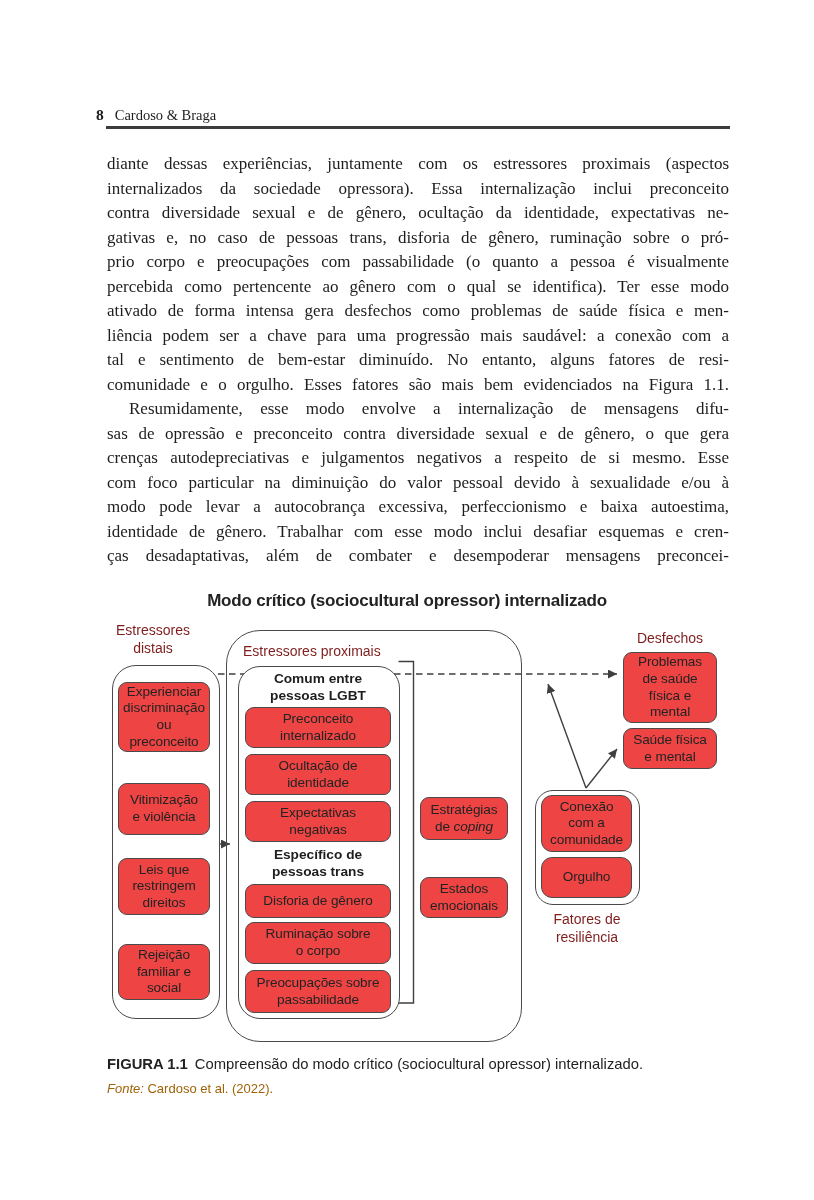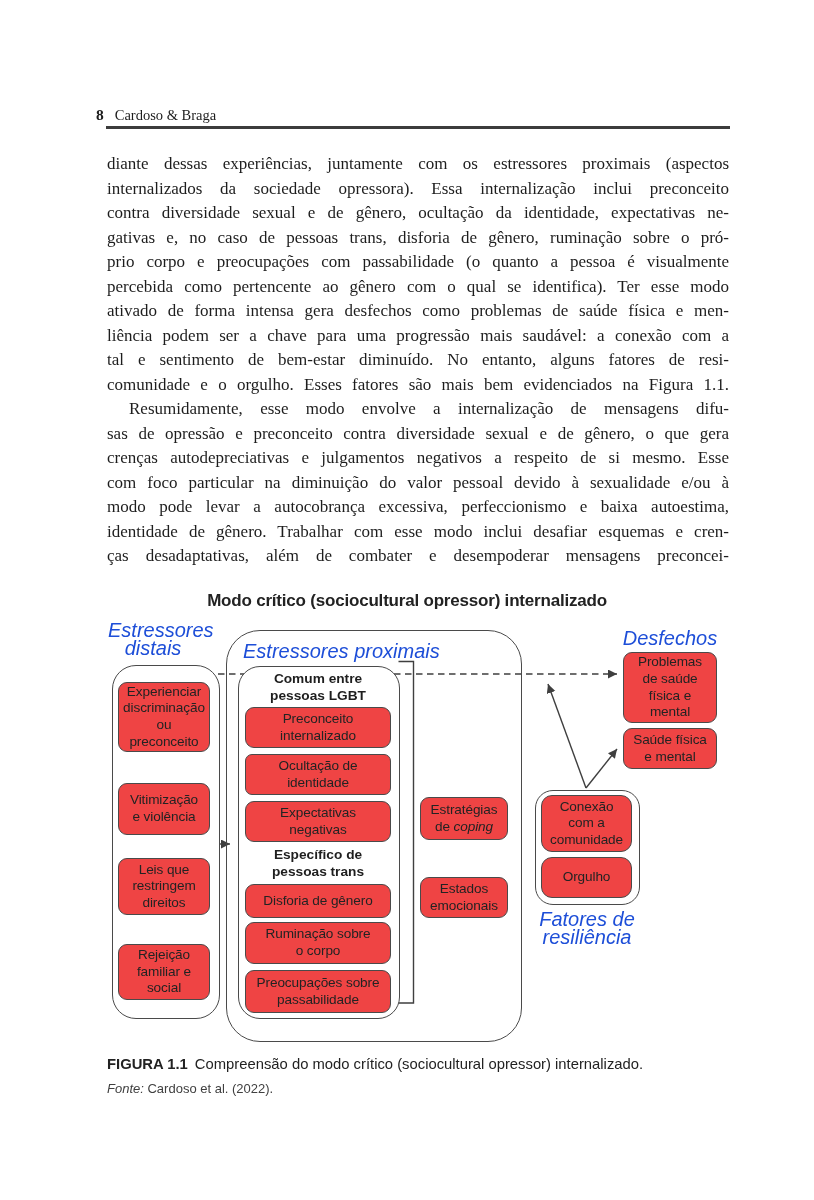--- a/index.html
+++ b/index.html
@@ -13,38 +13,38 @@
   .runninghead .pagenum { font-weight:bold; font-size:15.5px; margin-right:11px; }
   .headrule { position:absolute; left:106px; top:126px; width:624px; height:2.5px; background:#3c3c3c; }
   
   .bodytext { position:absolute; left:107px; top:152px; width:622px; font-size:17px; line-height:24.5px; }
   .bodyline { text-align:justify; text-align-last:justify; height:24.5px; overflow:hidden; }
   .bodyline.indent { text-indent:22px; }
   
   .s { font-family:"Liberation Sans","DejaVu Sans",sans-serif; }
   .figtitle { position:absolute; left:0; top:591px; width:814px; text-align:center;
               font-weight:bold; font-size:17px; letter-spacing:-0.2px; color:#222; }
-  .flabel { position:absolute; font-style:italic; font-size:20px; line-height:17.5px;
-            text-align:center; white-space:pre-line; color:#1d4ed8; z-index:3; }
+  .flabel { position:absolute; font-size:14px; line-height:17.5px;
+            text-align:center; white-space:pre-line; color:#7f1d1d; z-index:3; }
   .flabel.leftalign { text-align:left; white-space:nowrap; }
   .cont { position:absolute; border:1.5px solid #4a4a4a; border-radius:26px; z-index:2; background:transparent; }
   .cont.fill { background:#ffffff; }
   .dbox { position:absolute; background:#ef4444; border:1.3px solid #4a4a4a; border-radius:9px;
           display:flex; align-items:center; justify-content:center; text-align:center;
           font-size:13.6px; line-height:16.6px; letter-spacing:-0.1px; white-space:pre-line;
           color:#232323; z-index:3; padding:2px 3px; box-sizing:border-box; }
   .bhead { position:absolute; font-weight:bold; font-size:13.7px; line-height:16.5px;
            text-align:center; white-space:pre-line; color:#1e1e1e; z-index:3; }
   .svglayer { position:absolute; left:0; top:0; z-index:1; }
   
   .caption { position:absolute; left:107px; top:1054px; width:630px; font-size:14.8px;
              line-height:20px; color:#222; }
   .caption .tag { font-weight:bold; margin-right:7px; }
   .fonte { position:absolute; left:107px; top:1080px; width:630px; font-size:13px;
-           line-height:17px; color:#404040; }
+           line-height:17px; color:#a16207; }
 </style>
 </head>
 <body>
 
 <div class="page">
 
   <div class="runninghead">
     <span class="pagenum">8</span><span>Cardoso &amp; Braga</span>
   </div>
   <div class="headrule"></div>

